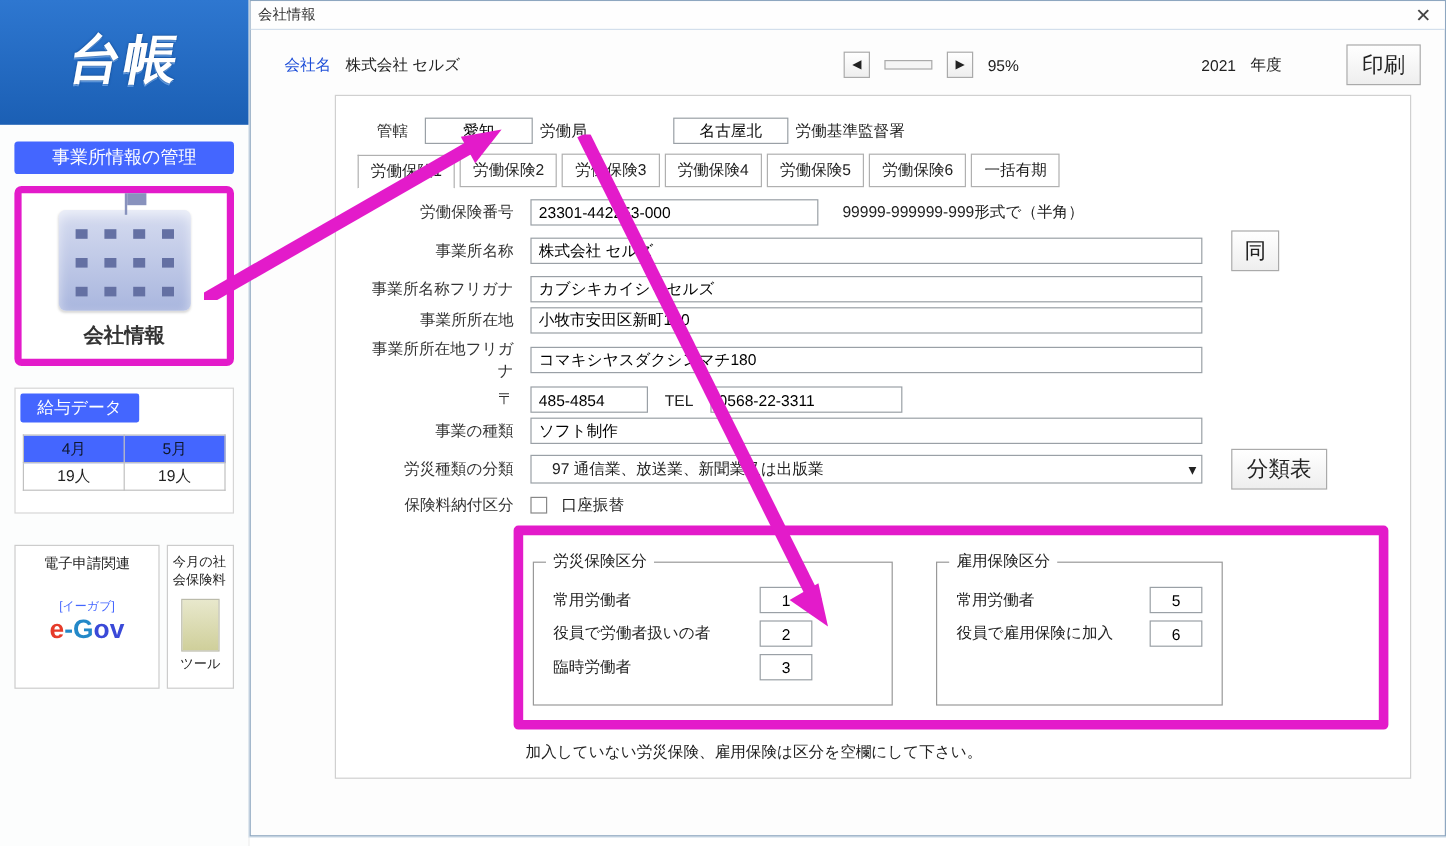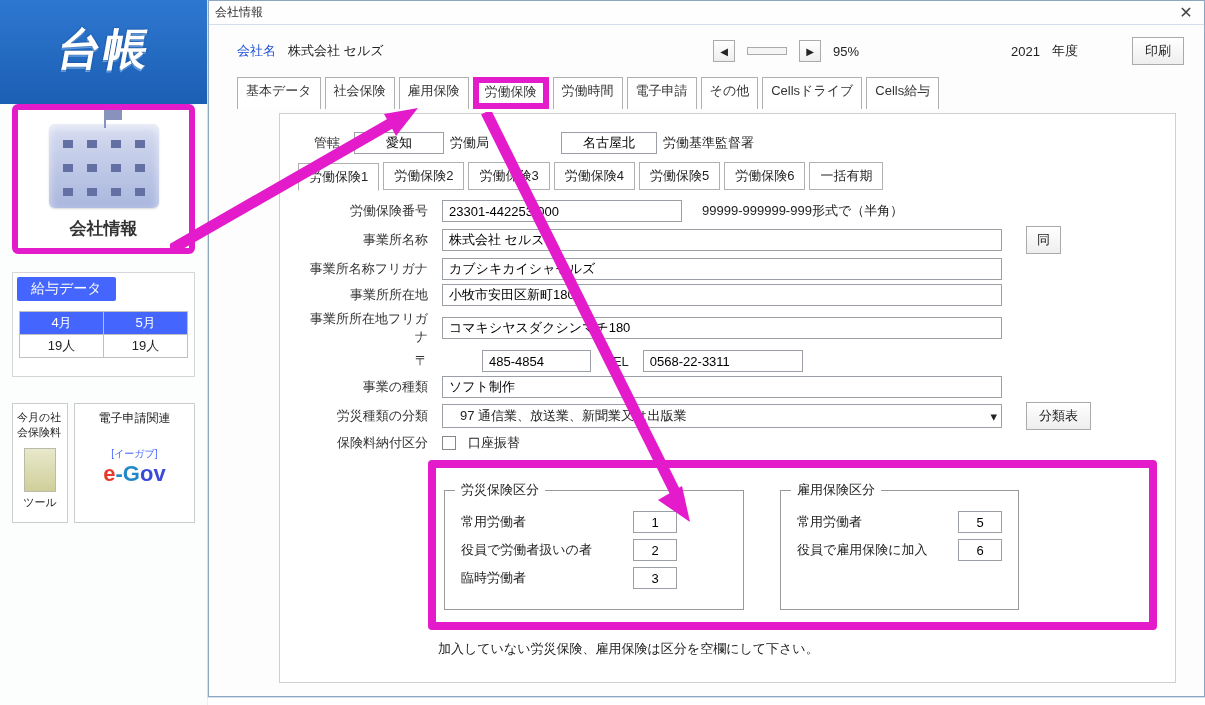--- a/index.html
+++ b/index.html
@@ -23,41 +23,41 @@
   .building-grid { position:absolute; inset:16px 14px 12px 14px; display:flex; flex-direction:column; justify-content:space-between; }
   .building-row { display:flex; justify-content:space-between; }
   .bwin { width:10px; height:8px; background:#6470a3; }
   .flag { position:absolute; top:-14px; left:50%; width:2px; height:18px; background:#8892bd; }
   .flag::after { content:""; position:absolute; top:0; left:2px; width:16px; height:10px; background:#8892bd; }
   .company-label { margin-top:6px; font-size:17px; font-weight:bold; color:#333; }
   .section-card { margin:18px 12px 0 12px; background:#fff; border:1px solid #d6d6d6; padding:6px 6px 10px; }
   .section-title { display:inline-block; background:#4466ff; color:#fff; padding:3px 14px; border-radius:2px; margin:-2px 0 6px -2px; font-size:14px;}
   table.mini { width:100%; border-collapse:collapse; margin-top:4px; }
   table.mini th, table.mini td { border:1px solid #c0c0c0; text-align:center; padding:2px 0; width:50%; }
-  table.mini th { background:#4466ff; color:#ffffff; font-weight:normal; }
+  table.mini th { background:#4466ff; color:#0f172a; font-weight:normal; }
   table.mini th.active { background:#4466ff; }
   .bottom-row { display:flex; margin:26px 12px 0 12px; gap:6px; }
   .bottom-box { flex:1; border:1px solid #ccc; padding:6px 4px 2px; background:#fff; min-height:120px; text-align:center; }
   .egov { font-size:22px; font-weight:bold; }
   .egov .e-red { color:#e63b2a; }
   .egov .dash { color:#2388c8; font-weight:900; }
   .egov .ov { color:#3a49d8; }
   .isub { font-size:10px; color:#4466ff; }
 
   
   .dialog { position:absolute; left:208px; top:0; width:997px; height:697px; background:#fdfdfd;
             border:1px solid #8ea7c0; box-shadow:0 0 0 1px #d3dfec; }
   .titlebar { height:24px; display:flex; align-items:center; padding:0 6px; border-bottom:1px solid #d3dfec; background:#fefefe; }
   .titlebar .ttl { flex:1; font-size:12px; color:#333; }
   .close-x { font-size:16px; color:#444; width:24px; text-align:center; cursor:default; }
   .hdr-row { display:flex; align-items:center; gap:12px; padding:12px 20px 4px 28px; }
   .lbl { color:#1d4ed8; }
   .company { flex:1; }
   .sbtn { width:22px; height:22px; border:1px solid #aaa; background:linear-gradient(#fff,#eee); display:flex; align-items:center; justify-content:center; font-size:10px; }
-  .btn { border:1px solid #aaa; background:linear-gradient(#fff,#eee); padding:4px 12px; font-size:13px; }
+  .btn { border:1px solid #aaa; background:linear-gradient(#fff,#eee); padding:4px 12px; font-size:18px; }
 
   .tabs { display:flex; padding:8px 16px 0 28px; gap:4px; }
   .tab { padding:4px 8px 6px; border:1px solid #b0b0b0; border-bottom:none; background:#fff; font-size:13px; color:#333; }
   .tab.hl { border:6px solid #e31bca; padding:0 6px 2px; border-bottom:6px solid #e31bca; }
 
   .form-wrap { margin:4px 28px 0 70px; border:1px solid #d0d0d0; border-top:1px solid #d0d0d0; background:#fff; padding:14px 18px 22px 18px; height:570px; position:relative; }
   .row { display:flex; align-items:center; margin:4px 0; gap:6px; }
   .rlab { width:138px; text-align:right; padding-right:8px; color:#333; font-size:13px; }
   .inp { border:1px solid #9aa0a6; height:22px; padding:1px 6px; font-size:13px; background:#fff; }
   .long { width:560px; }
@@ -80,20 +80,21 @@
 </style>
 </head>
 <body>
 
 <div class="stage">
 
   <div class="left">
     <div class="logo-banner">
       <div class="logo-text">台帳</div>
     </div>
+    <div class="mgmt-header">事業所情報の管理</div>
     <div class="company-card">
       <div class="building-icon">
         <div class="flag"></div>
         <div class="building-grid">
           <div class="building-row">
               <span class="bwin"></span>
               <span class="bwin"></span>
               <span class="bwin"></span>
               <span class="bwin"></span>
             </div>
@@ -128,29 +129,29 @@
             </tr>
       </tbody>
         </table>
       <table class="mini" style="margin-top:8px">
         <tbody>
       </tbody>
         </table>
     </div>
 
     <div class="bottom-row">
+      <div class="bottom-box">
+        <div style="font-size:12px;margin-bottom:20px">電子申請関連</div>
+        <div class="isub">[イーガブ]</div>
+        <div class="egov"><span class="e-red">e</span><span class="dash">-G</span><span class="ov">ov</span></div>
+      </div>
       <div class="bottom-box" style="flex:0 0 56px">
         <div style="font-size:11px;text-align:left">今月の社会保険料</div>
         <div style="margin-top:8px;width:32px;height:44px;background:linear-gradient(#e8e8cc,#cfcf9a);border:1px solid #bba;display:inline-block"></div>
         <div style="font-size:11px">ツール</div>
-      </div>
-      <div class="bottom-box">
-        <div style="font-size:12px;margin-bottom:20px">電子申請関連</div>
-        <div class="isub">[イーガブ]</div>
-        <div class="egov"><span class="e-red">e</span><span class="dash">-G</span><span class="ov">ov</span></div>
       </div>
     </div>
   </div>
 
   <div class="dialog">
     <div class="titlebar">
       <div class="ttl">会社情報</div>
       <div class="close-x">✕</div>
     </div>
 
@@ -160,31 +161,20 @@
       <div class="sbtn">◀</div>
       <div style="width:40px;height:8px;border:1px solid #aaa;background:#f5f5f5"></div>
       <div class="sbtn">▶</div>
       <span>95%</span>
       <span style="margin-left:140px">2021</span>
       <span>年度</span>
       <span style="margin-left:30px"></span>
       <div class="btn">印刷</div>
     </div>
 
-    <div class="tabs">
-      <div class="tab">基本データ</div>
-      <div class="tab">社会保険</div>
-      <div class="tab">雇用保険</div>
-      <div class="tab hl">労働保険</div>
-      <div class="tab">労働時間</div>
-      <div class="tab">電子申請</div>
-      <div class="tab">その他</div>
-      <div class="tab">Cellsドライブ</div>
-      <div class="tab">Cells給与</div>
-    </div>
 
     <div class="form-wrap">
 
       <div class="row">
         <span class="rlab" style="width:50px">管轄</span>
         <input class="inp" style="width: 90px; text-align: center;" value="愛知">
         <span>労働局</span>
         <span style="width:60px"></span>
         <input class="inp" style="width: 96px; text-align: center;" value="名古屋北">
         <span>労働基準監督署</span>
@@ -217,21 +207,21 @@
       <div class="row">
         <span class="rlab">事業所所在地</span>
         <input class="inp long" value="小牧市安田区新町180" style="">
       </div>
       <div class="row">
         <span class="rlab">事業所所在地フリガナ</span>
         <input class="inp long" value="コマキシヤスダクシンマチ180" style="">
       </div>
       <div class="row">
         <span class="rlab">〒</span>
-        <input class="inp" style="width: 109px; margin-left: 40px;" value="485-4854">
+        <input class="inp" style="width: 98px;" value="485-4854">
         <span style="margin:0 8px">TEL</span>
         <input class="inp" style="width: 160px;" value="0568-22-3311">
       </div>
       <div class="row">
         <span class="rlab">事業の種類</span>
         <input class="inp long" value="ソフト制作" style="">
       </div>
       <div class="row">
         <span class="rlab">労災種類の分類</span>
         <div class="sel">

